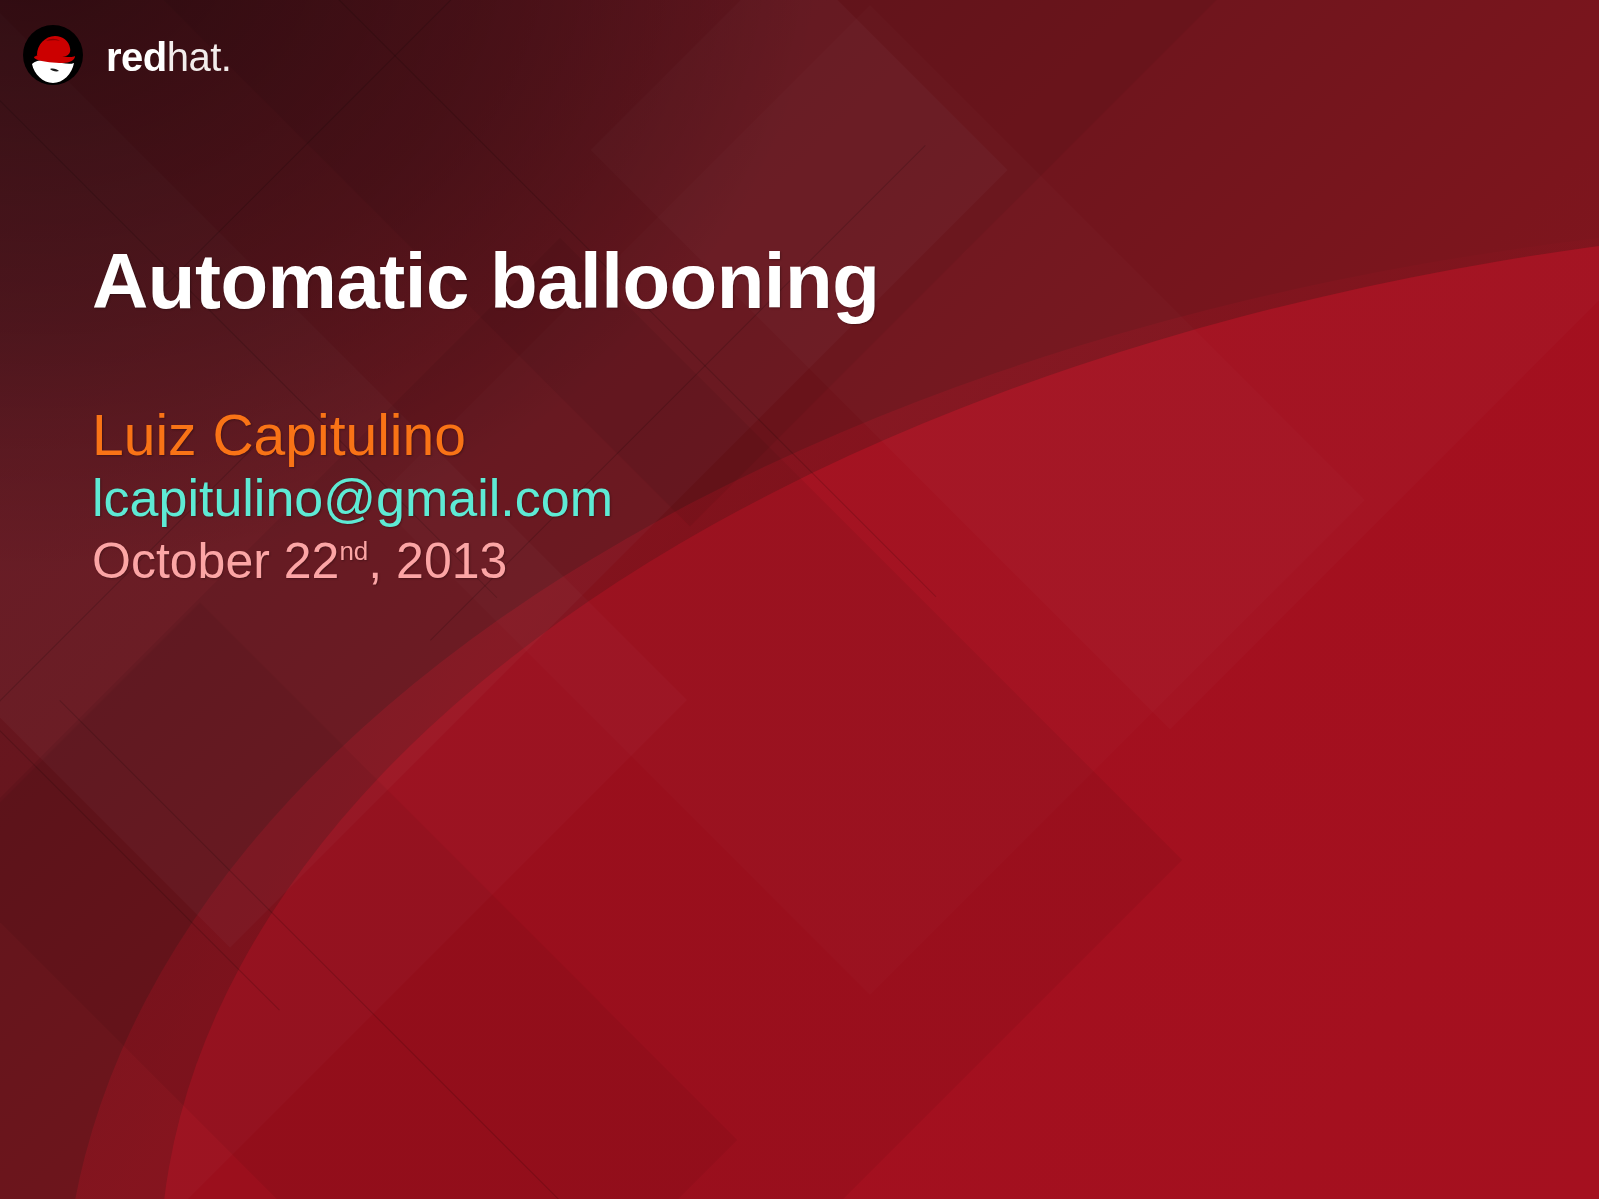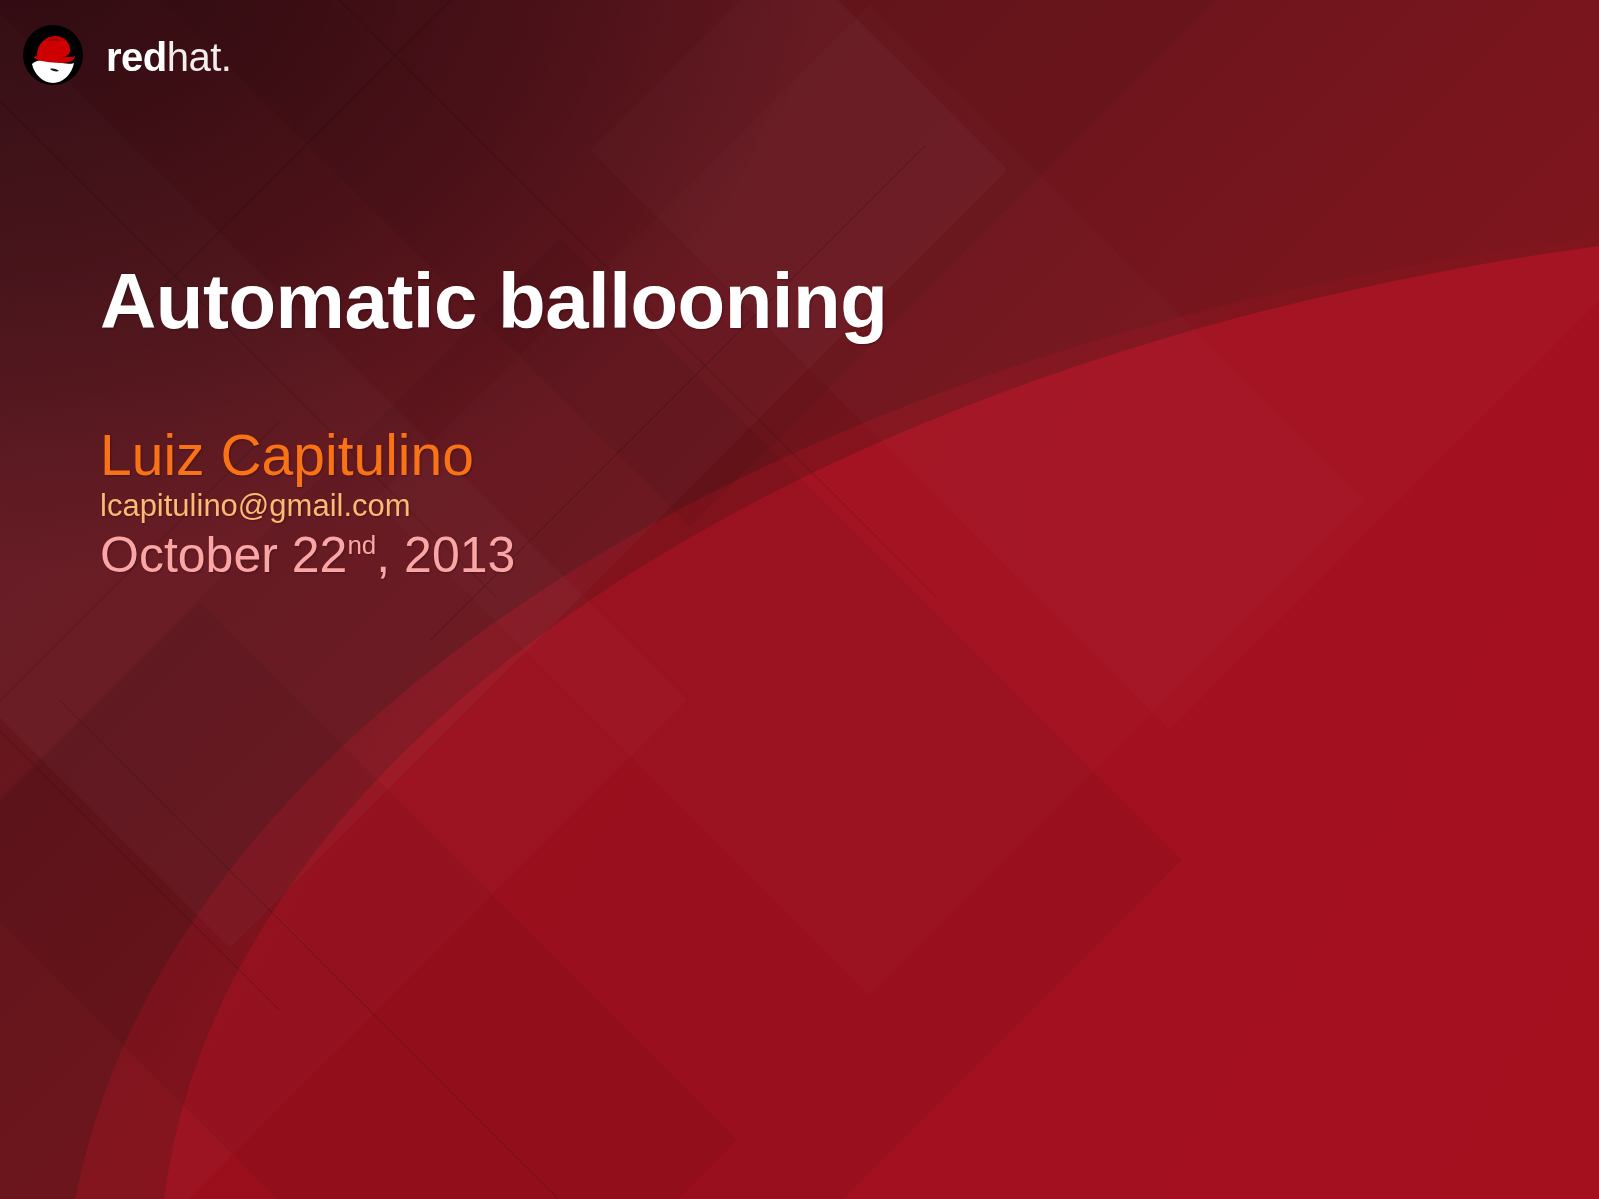--- a/index.html
+++ b/index.html
@@ -129,24 +129,23 @@
     color: #ffffff;
     margin-left: 2px;
   }
   .logo-word .w-red  { font-weight: bold; }
   .logo-word .w-hat  { font-weight: normal; color: #f2eceb; }
   .logo-word .w-dot  { font-weight: normal; color: #f2eceb; }
 
   
   .content {
     position: absolute;
-    left: 100px;
+    left: 92px;
     top: 242px;
     z-index: 5;
-    margin-top: 20px;
   }
   .slide-title {
     color: #ffffff;
     font-weight: bold;
     font-size: 78px;
     line-height: 1.02;
     letter-spacing: -0.5px;
     white-space: nowrap;
     margin: 0;
     text-shadow: 1px 1px 2px rgba(0,0,0,.28);
@@ -155,22 +154,22 @@
     margin-top: 82px;
   }
   .author {
     color: #f97316;
     font-size: 57px;
     line-height: 1.12;
     white-space: nowrap;
     text-shadow: 1px 1px 2px rgba(0,0,0,.28);
   }
   .email {
-    color: #fdba74;
-    font-size: 31px;
+    color: #5eead4;
+    font-size: 52px;
     line-height: 1.22;
     white-space: nowrap;
     text-shadow: 1px 1px 2px rgba(0,0,0,.28);
   }
   .date {
     color: #fca5a5;
     font-size: 50px;
     line-height: 1.22;
     white-space: nowrap;
     text-shadow: 1px 1px 2px rgba(0,0,0,.28);

